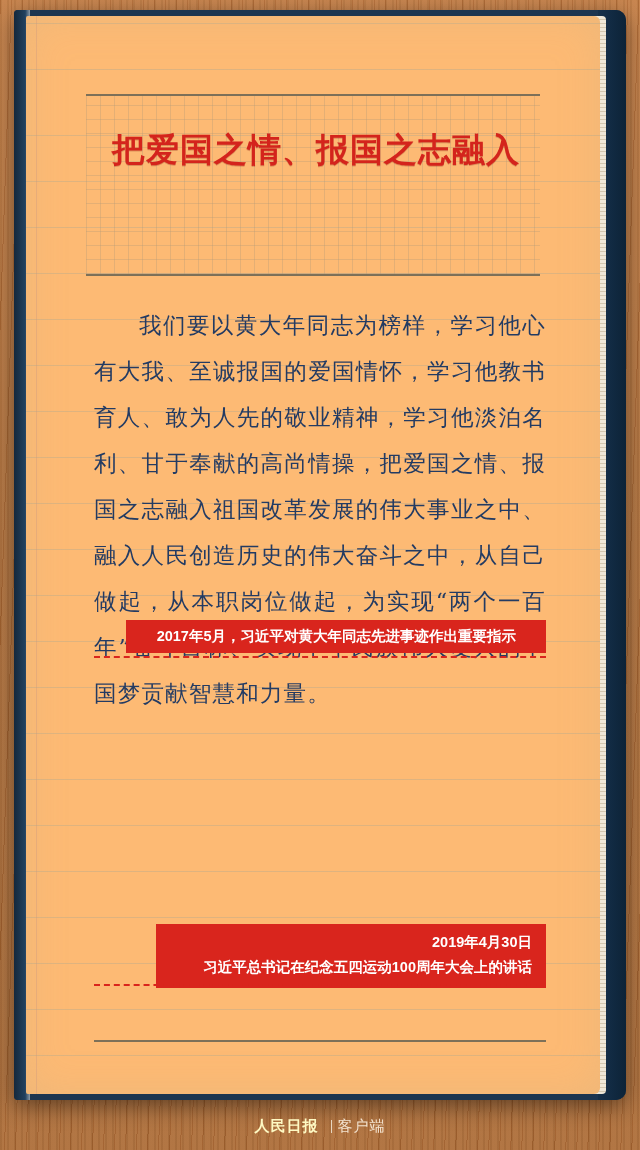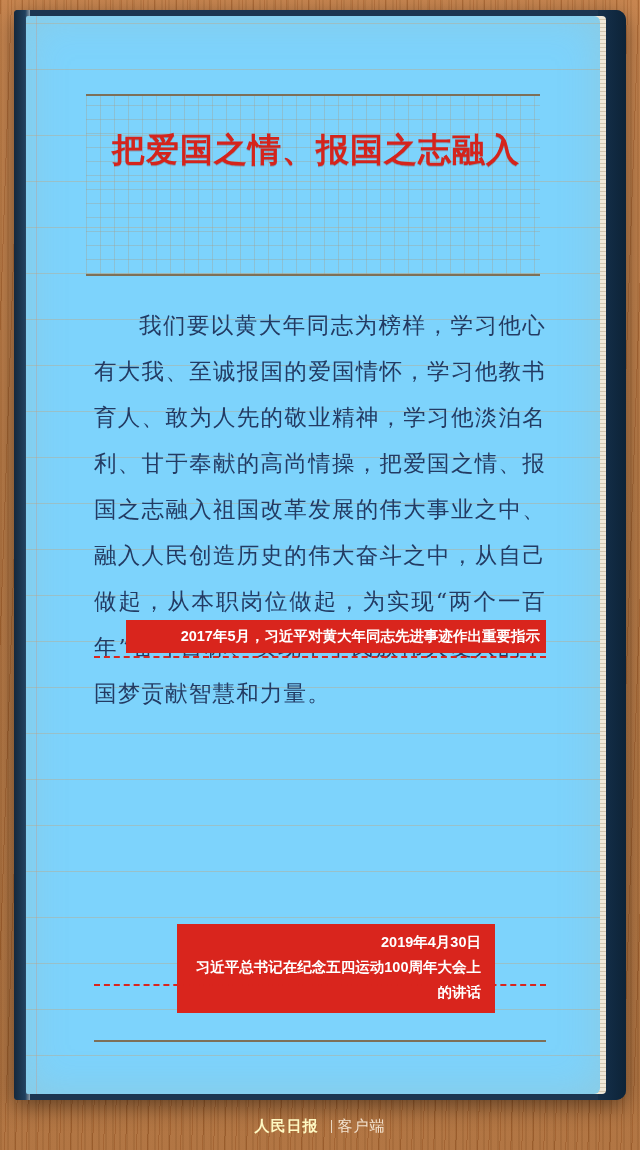--- a/index.html
+++ b/index.html
@@ -72,21 +72,21 @@
     border-radius: 4px 0 0 4px;
   }
 
   
   .page {
     position: absolute;
     left: 12px;
     top: 6px;
     width: 574px;
     height: 1078px;
-    background: #7dd3fc;
+    background: #fdba74;
     border-radius: 2px 6px 6px 2px;
     box-shadow: inset 0 0 40px rgba(190,175,140,0.25);
     overflow: hidden;
   }
   .page-lines {
     position: absolute;
     left: 0; right: 0; top: 0; bottom: 0;
     background-image: repeating-linear-gradient(180deg,
       transparent 0px, transparent 45px,
       rgba(185,170,140,0.45) 45px, rgba(185,170,140,0.45) 46px);
@@ -146,35 +146,34 @@
 
   
   .ribbon {
     position: absolute;
     background: #d9251d;
     color: #ffffff;
     font-family: "Liberation Sans", "DejaVu Sans", sans-serif;
     font-size: 14.5px;
     font-weight: bold;
     line-height: 26px;
-    padding: 3px 6px 4px 14px;
+    padding: 3px 30px 4px 14px;
     text-align: right;
   }
   #ribbon1 {
     left: 100px;
     top: 604px;
     width: 420px;
   }
   #ribbon2 {
     left: 130px;
     top: 908px;
-    width: 318px;
+    width: 390px;
     line-height: 25px;
     padding: 6px 14px 8px 14px;
-    margin-left: 21px;
   }
   .ribbon .line2 { display: block; }
 
   
   .dashed {
     position: absolute;
     left: 68px;
     width: 452px;
     border-top: 2px dashed #d9251d;
     height: 0;

